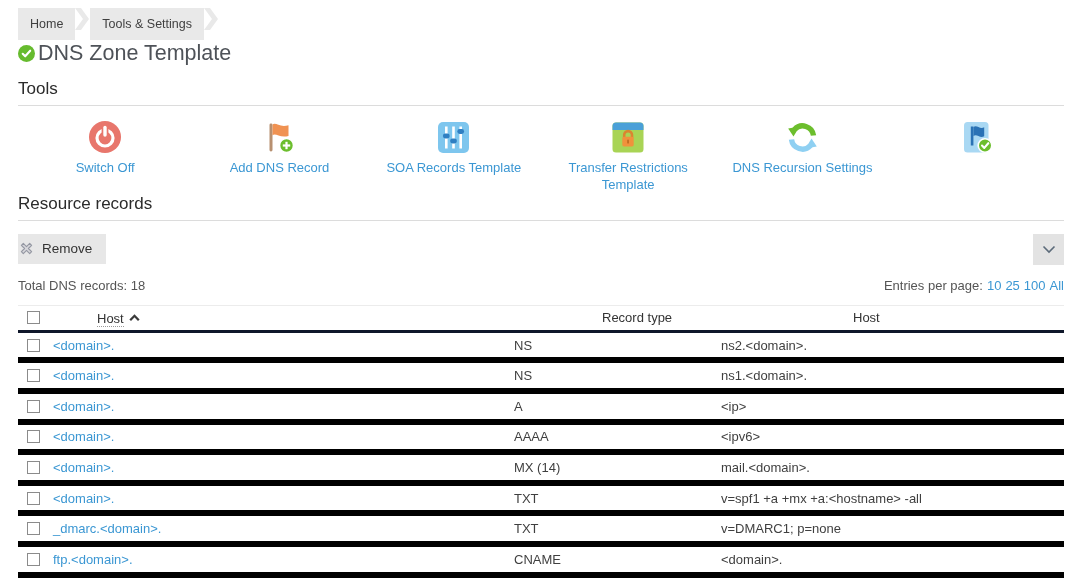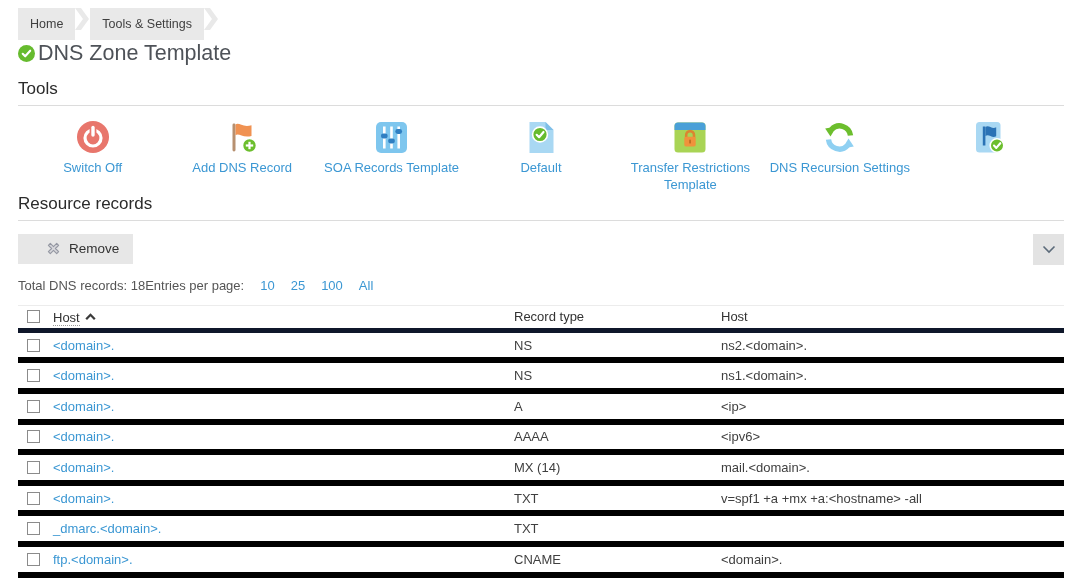--- a/index.html
+++ b/index.html
@@ -29,36 +29,36 @@
   
   .tools-row { display:flex; margin-top:14px; }
   .tool { flex:1 1 0; display:flex; flex-direction:column; align-items:center; text-align:center; cursor:pointer; }
   .tool .icon { width:34px; height:34px; display:flex; align-items:center; justify-content:center; }
   .tool .icon svg { display:block; }
   .tool .label { margin-top:6px; font-size:13px; color:#3b97d3; line-height:1.3; max-width:150px; }
 
   
   .toolbar { display:flex; justify-content:space-between; align-items:flex-start; margin-top:13px; }
   .btn {
-    background:#e7e7e7; border:0; height:30px; padding:0 14px 0 27px;
+    background:#e7e7e7; border:0; height:30px; padding:0 14px 0 0;
     display:inline-flex; align-items:center; gap:7px; font-size:13.5px; color:#333;
     font-family:"Liberation Sans", sans-serif; cursor:pointer;
   }
   .more-btn { width:31px; height:31px; background:#e3e3e3; border:0; display:flex; align-items:center; justify-content:center; cursor:pointer; }
 
   
-  .info-row { display:flex; justify-content:flex-start; margin-top:13px; font-size:13px; color:#555; }
-  .links-inline a { margin-left:16px; }
+  .info-row { display:flex; justify-content:space-between; margin-top:13px; font-size:13px; color:#555; }
+  .links-inline a { margin-left:4px; }
 
   a.blue { color:#3b97d3; text-decoration:none; cursor:pointer; }
 
   
   .rtable { margin-top:12px; }
   .trow { display:flex; align-items:center; height:30.6px; border-bottom:6px solid #000000; font-size:13px; color:#3f3f3f; }
-  .thead { border-top:1px solid #ececec; border-bottom:5px solid #0f172a; height:28px; color:#333; }
+  .thead { border-top:1px solid #ececec; border-bottom:3px solid #0f172a; height:28px; color:#333;gap:44px; }
   .col-check { width:35px; padding-left:9px; display:flex; align-items:center; }
   .col-host  { width:413px; }
   .col-type  { width:207px;margin-left:48px; }
   .col-value { flex:1; white-space:nowrap; }
   input[type="checkbox"] {
     appearance:none; -webkit-appearance:none; width:13px; height:13px;
     border:1px solid #8b8b8b; background:#fff; margin:0; cursor:pointer;
   }
   .sort-link { color:#333; text-decoration:none; border-bottom:1px dotted #999; cursor:pointer; }
   .sort-caret { margin-left:5px; vertical-align:1px; }
@@ -130,31 +130,20 @@
           <rect x="15.2" y="5.5" width="2.6" height="22" fill="#fff"></rect>
           <rect x="22.4" y="5.5" width="2.6" height="22" fill="#fff"></rect>
           <rect x="5.9" y="12.5" width="6.8" height="5" rx="2.4" fill="#2f7fc2"></rect>
           <rect x="13.1" y="17.5" width="6.8" height="5" rx="2.4" fill="#2f7fc2"></rect>
           <rect x="20.3" y="8" width="6.8" height="5" rx="2.4" fill="#2f7fc2"></rect>
         </svg>
       </span>
       <span class="label">SOA Records Template</span>
     </div>
 
-    <div class="tool">
-      <span class="icon">
-        <svg width="28" height="33" viewBox="0 0 28 33">
-          <path d="M2.5 1 h16 l8 8 v23 h-24 z" fill="#a9d8f3"></path>
-          <path d="M18.5 1 l8 8 h-8 z" fill="#7fbfe8"></path>
-          <circle cx="13" cy="13.5" r="7.4" fill="#66bb2e" stroke="#fff" stroke-width="1.6"></circle>
-          <path d="M9.7 13.8 l2.4 2.4 l4.4 -5.2" stroke="#fff" stroke-width="2.2" fill="none" stroke-linecap="round" stroke-linejoin="round"></path>
-        </svg>
-      </span>
-      <span class="label">Default</span>
-    </div>
 
     <div class="tool">
       <span class="icon">
         <svg width="34" height="33" viewBox="0 0 34 33">
           <rect x="1.5" y="1.5" width="31" height="30" rx="3.5" fill="#a9d455"></rect>
           <path d="M1.5 9 v-4 a3.5 3.5 0 0 1 3.5 -3.5 h24 a3.5 3.5 0 0 1 3.5 3.5 v4 z" fill="#4aa0d8"></path>
           <path d="M13.2 17 v-3 a3.9 3.9 0 0 1 7.8 0 v3" fill="none" stroke="#db8530" stroke-width="2.6"></path>
           <rect x="11.3" y="15.8" width="11.4" height="9.6" rx="1.6" fill="#f0923c"></rect>
           <rect x="16.1" y="18.6" width="1.9" height="4" rx="0.9" fill="#c26f22"></rect>
         </svg>
@@ -286,20 +275,21 @@
       <div class="col-type">TXT</div>
       <div class="col-value">v=spf1 +a +mx +a:&lt;hostname&gt; -all</div>
     </div>
 
     <div class="trow">
       <div class="col-check">
           <input type="checkbox" style="">
         </div>
       <div class="col-host"><a class="blue">_dmarc.&lt;domain&gt;.</a></div>
       <div class="col-type">TXT</div>
+      <div class="col-value">v=DMARC1; p=none</div>
     </div>
 
     <div class="trow">
       <div class="col-check">
           <input type="checkbox" style="">
         </div>
       <div class="col-host"><a class="blue">ftp.&lt;domain&gt;.</a></div>
       <div class="col-type">CNAME</div>
       <div class="col-value">&lt;domain&gt;.</div>
     </div>

